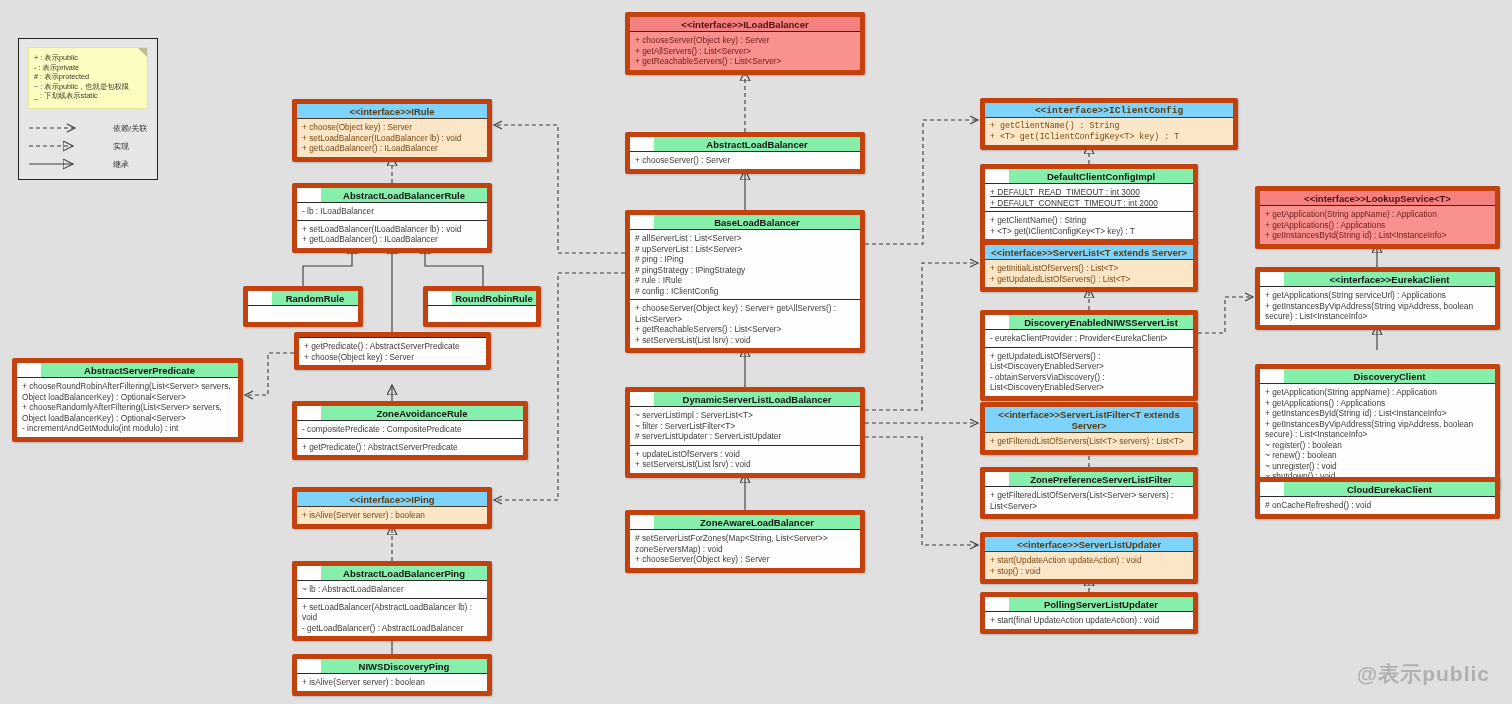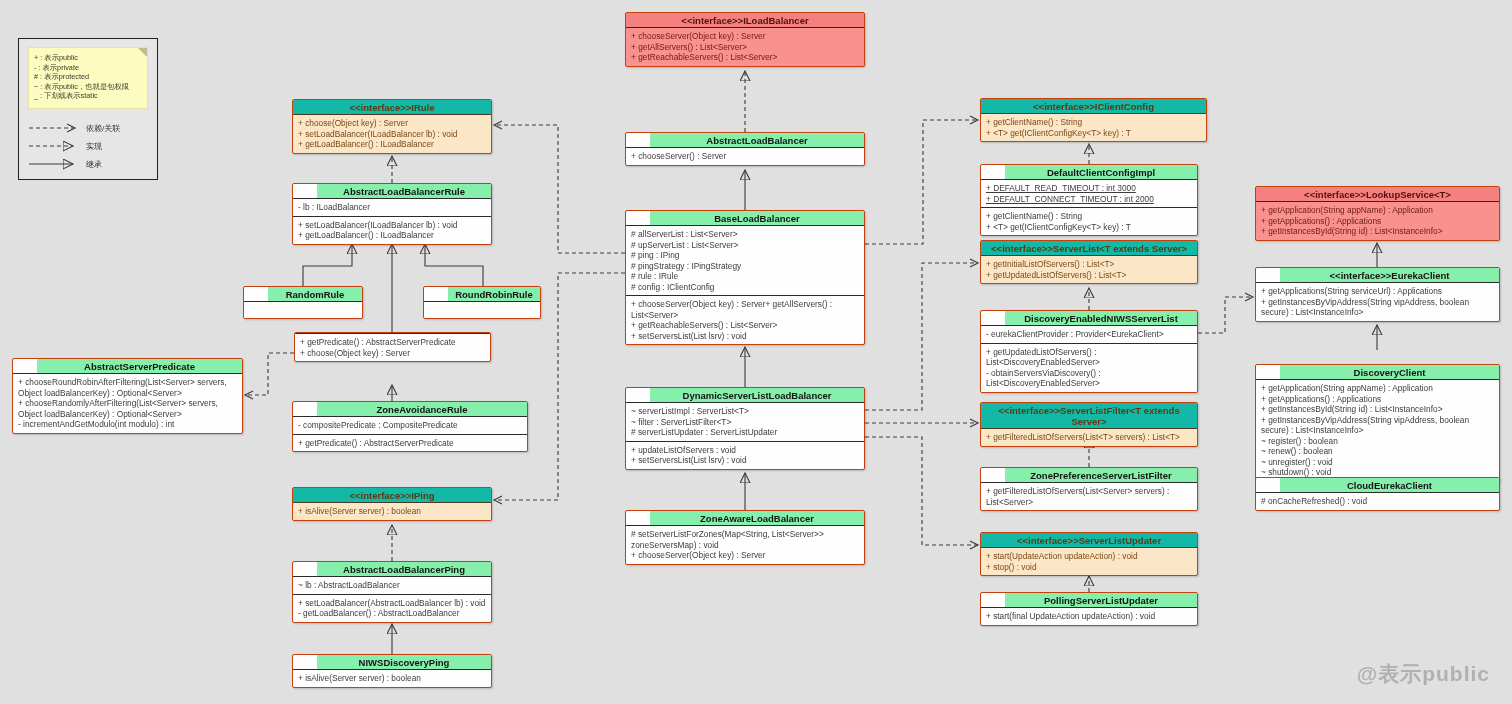--- a/index.html
+++ b/index.html
@@ -1,54 +1,54 @@
 <!DOCTYPE html>
 <html><head>
 <meta charset="utf-8">
 <style>
   html,body{margin:0;padding:0;}
   body{font-family:"Liberation Sans",sans-serif;}
   #canvas{position:relative;width:1512px;height:704px;background:#e1e0e0;overflow:hidden;}
 
   
-  .uml-box{position:absolute;border:1px solid #c2410c;border-radius:2px;background:#fefefe;
+  .uml-box{position:absolute;border:5px solid #c2410c;border-radius:2px;background:#fefefe;
            box-shadow:1px 1px 2px rgba(0,0,0,0.18);box-sizing:border-box;overflow:hidden;}
   .uml-title{font-weight:bold;font-size:9.5px;text-align:center;padding:2px 2px 1px 2px;line-height:11px;}
   .uml-title .tline{display:block;}
   .uml-title .uline{text-decoration:underline;}
   .sec{border-top:1px solid #2b2b2b;padding:3px 5px 3px 5px;min-height:10px;}
   .row{font-size:8.3px;line-height:10.5px;text-align:left;word-wrap:break-word;}
   .row.u{text-decoration:underline;}
 
   .white{background:#fefefe;}
   .white .uml-title{color:#141414;background:#86efac;margin-left:24px;}
   .white .row{color:#3c3c3c;}
 
   .red{background:#f9918e;}
   .red .uml-title{color:#51100f;background:#f58080;}
   .red .row{color:#6d1a1a;}
   .red .sec{border-top-color:#3c2323;}
 
   .orange{background:#fbe6c8;}
-  .orange .uml-title{color:#5b3a10;background:#14b8a6;}
+  .orange .uml-title{color:#5b3a10;background:#7dd3fc;}
   .orange .row{color:#7a4a14;}
   .orange .sec{border-top-color:#4a3a22;}
 
   
   #legend{position:absolute;left:18px;top:38px;width:140px;height:142px;border:1px solid #222;
           background:#e7e6e6;box-sizing:border-box;}
   #legend-note{position:absolute;left:9px;top:8px;width:120px;height:62px;background:#fcfcc0;
                border:1px solid #e3e3a2;box-sizing:border-box;padding:5px 3px 2px 5px;}
   #legend-note:after{content:"";position:absolute;right:0;top:0;width:0;height:0;
                border-left:9px solid transparent;border-top:9px solid #bdbd93;}
   .note-line{font-size:7.3px;line-height:9.6px;color:#3a3a2c;white-space:nowrap;}
   .legend-rows{position:absolute;left:8px;top:80px;width:124px;}
   .legend-row{display:flex;align-items:center;height:18px;}
   .legend-row svg{flex:0 0 58px;}
-  .legend-label{font-size:8px;color:#333;margin-left:1px;}
+  .legend-label{font-size:8px;color:#333;margin-left:28px;}
 
   
   #edges{position:absolute;left:0;top:0;width:1512px;height:704px;pointer-events:none;}
   #edges path{fill:none;stroke:#3a3a3a;stroke-width:1.1;}
   #edges path.depend,#edges path.realize{stroke-dasharray:4,3;}
 
   
   #watermark{position:absolute;right:22px;bottom:16px;font-size:21px;color:#a8a8a8;
              letter-spacing:1px;font-weight:bold;opacity:.85;}
 </style>
@@ -138,21 +138,21 @@
     <div class="uml-box orange" style="left: 292px; top: 99px; width: 200px;">
       <div class="uml-title">
         <span class="tline">&lt;&lt;interface&gt;&gt;IRule</span>
       </div>
       <div class="sec">
         <div class="row">+ choose(Object key) : Server</div>
         <div class="row">+ setLoadBalancer(ILoadBalancer lb) : void</div>
         <div class="row">+ getLoadBalancer() : ILoadBalancer</div>
       </div>
     </div>
-    <div class="uml-box orange" style="left: 980px; top: 98px; width: 227px;">
+    <div class="uml-box orange" style="left: 980px; top: 98px; width: 258px; font-family: Liberation Mono, monospace;">
       <div class="uml-title">
         <span class="tline">&lt;&lt;interface&gt;&gt;IClientConfig</span>
       </div>
       <div class="sec">
         <div class="row">+ getClientName() : String</div>
         <div class="row">+ &lt;T&gt; get(IClientConfigKey&lt;T&gt; key) : T</div>
       </div>
     </div>
     <div class="uml-box white" style="left: 625px; top: 132px; width: 240px;">
       <div class="uml-title">

